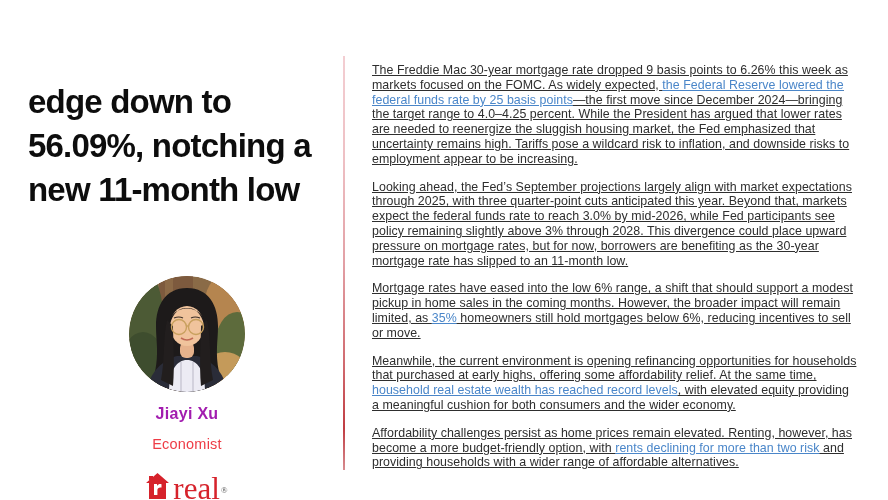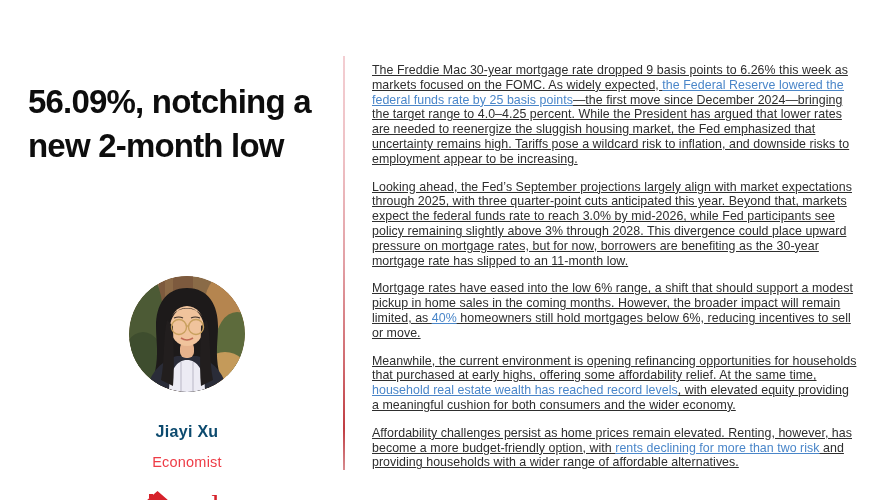--- a/index.html
+++ b/index.html
@@ -25,21 +25,21 @@
   .headline span{display:block;}
   .author{
     position:absolute;left:28px;top:276px;width:318px;text-align:center;
   }
   .photo-wrap{
     width:116px;height:116px;border-radius:50%;overflow:hidden;margin:0 auto;
     display:block;
   }
   .photo-wrap svg{display:block;}
   .author-name{
-    margin-top:31px;font-size:16px;font-weight:bold;color:#0c4a6e;letter-spacing:0.3px;
+    margin-top:13px;font-size:16px;font-weight:bold;color:#a21caf;letter-spacing:0.3px;
   }
   .author-role{
     margin-top:13px;font-size:14.5px;color:var(--role-red);letter-spacing:0.2px;
   }
   .logo{
     margin-top:18px;display:flex;align-items:center;justify-content:center;
     font-family:"Liberation Serif",serif;font-size:31px;line-height:31px;
     color:var(--logo-dark);
   }
   .logo-house{margin-right:4px;}
@@ -58,22 +58,23 @@
     color:var(--body);letter-spacing:0.05px;text-decoration:underline;
   }
   .inline-link{
     color:var(--link);text-decoration:underline;cursor:pointer;
   }
 </style>
 </head>
 <body>
 
 <h1 class="headline">
+  <span>edge down to</span>
   <span>56.09%, notching a</span>
-  <span>new 2-month low</span>
+  <span>new 11-month low</span>
 </h1>
 
 <div class="author">
   <span class="photo-wrap">
 
     <svg width="116" height="116" viewBox="0 0 116 116" aria-hidden="true">
       <defs>
         <clipPath id="pc">
             <circle cx="58" cy="58" r="58"></circle>
           </clipPath>
@@ -127,16 +128,16 @@
     <span class="logo-real">real</span>
     <span class="logo-reg">®</span>
   </div>
 </div>
 
 <div class="divider"></div>
 
 <div class="article">
     <p class="para"><span>The Freddie Mac 30-year mortgage rate dropped 9 basis points to 6.26% this week as markets focused on the FOMC. As widely expected, </span><a class="inline-link">the Federal Reserve lowered the federal funds rate by 25 basis points</a><span>—the first move since December 2024—bringing the target range to 4.0–4.25 percent. While the President has argued that lower rates are needed to reenergize the sluggish housing market, the Fed emphasized that uncertainty remains high. Tariffs pose a wildcard risk to inflation, and downside risks to employment appear to be increasing.</span></p>
     <p class="para"><span>Looking ahead, the Fed’s September projections largely align with market expectations through 2025, with three quarter-point cuts anticipated this year. Beyond that, markets expect the federal funds rate to reach 3.0% by mid-2026, while Fed participants see policy remaining slightly above 3% through 2028. This divergence could place upward pressure on mortgage rates, but for now, borrowers are benefiting as the 30-year mortgage rate has slipped to an 11-month low.</span></p>
-    <p class="para"><span>Mortgage rates have eased into the low 6% range, a shift that should support a modest pickup in home sales in the coming months. However, the broader impact will remain limited, as </span><a class="inline-link">40%</a><span> homeowners still hold mortgages below 6%, reducing incentives to sell or move.</span></p>
+    <p class="para"><span>Mortgage rates have eased into the low 6% range, a shift that should support a modest pickup in home sales in the coming months. However, the broader impact will remain limited, as </span><a class="inline-link">35%</a><span> homeowners still hold mortgages below 6%, reducing incentives to sell or move.</span></p>
     <p class="para"><span>Meanwhile, the current environment is opening refinancing opportunities for households that purchased at early highs, offering some affordability relief. At the same time, </span><a class="inline-link">household real estate wealth has reached record levels</a><span>, with elevated equity providing a meaningful cushion for both consumers and the wider economy.</span></p>
     <p class="para"><span>Affordability challenges persist as home prices remain elevated. Renting, however, has become a more budget-friendly option, with </span><a class="inline-link">rents declining for more than two risk</a><span> and providing households with a wider range of affordable alternatives.</span></p>
   </div>
 
 </body></html>

